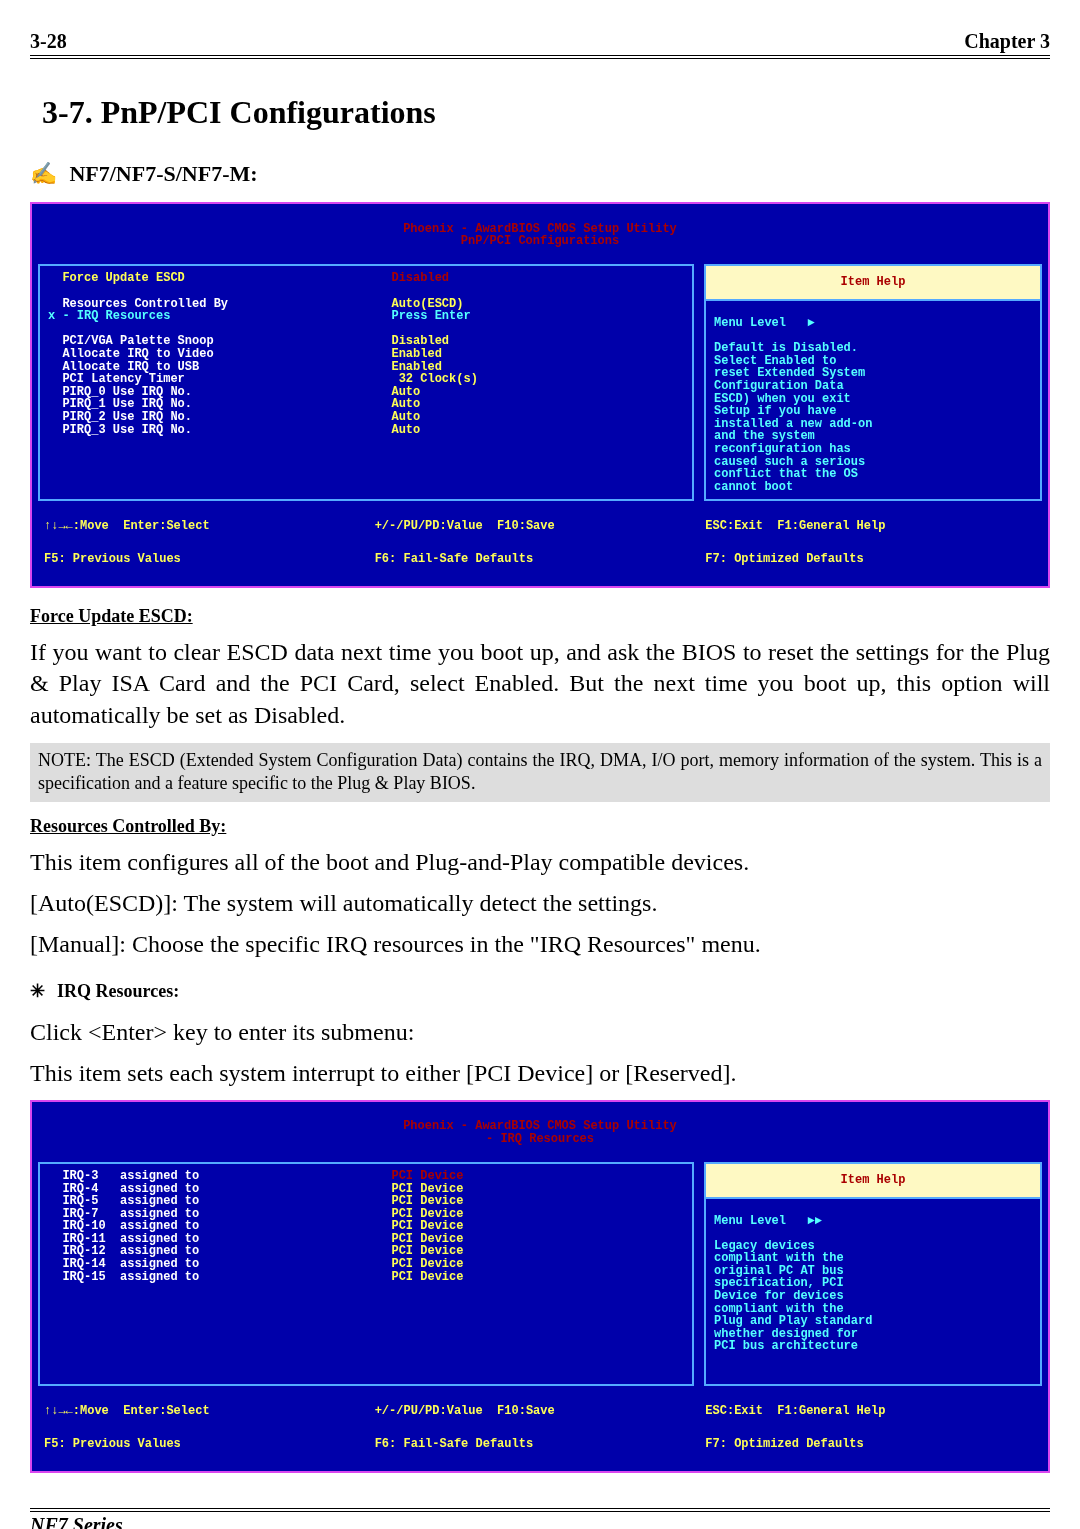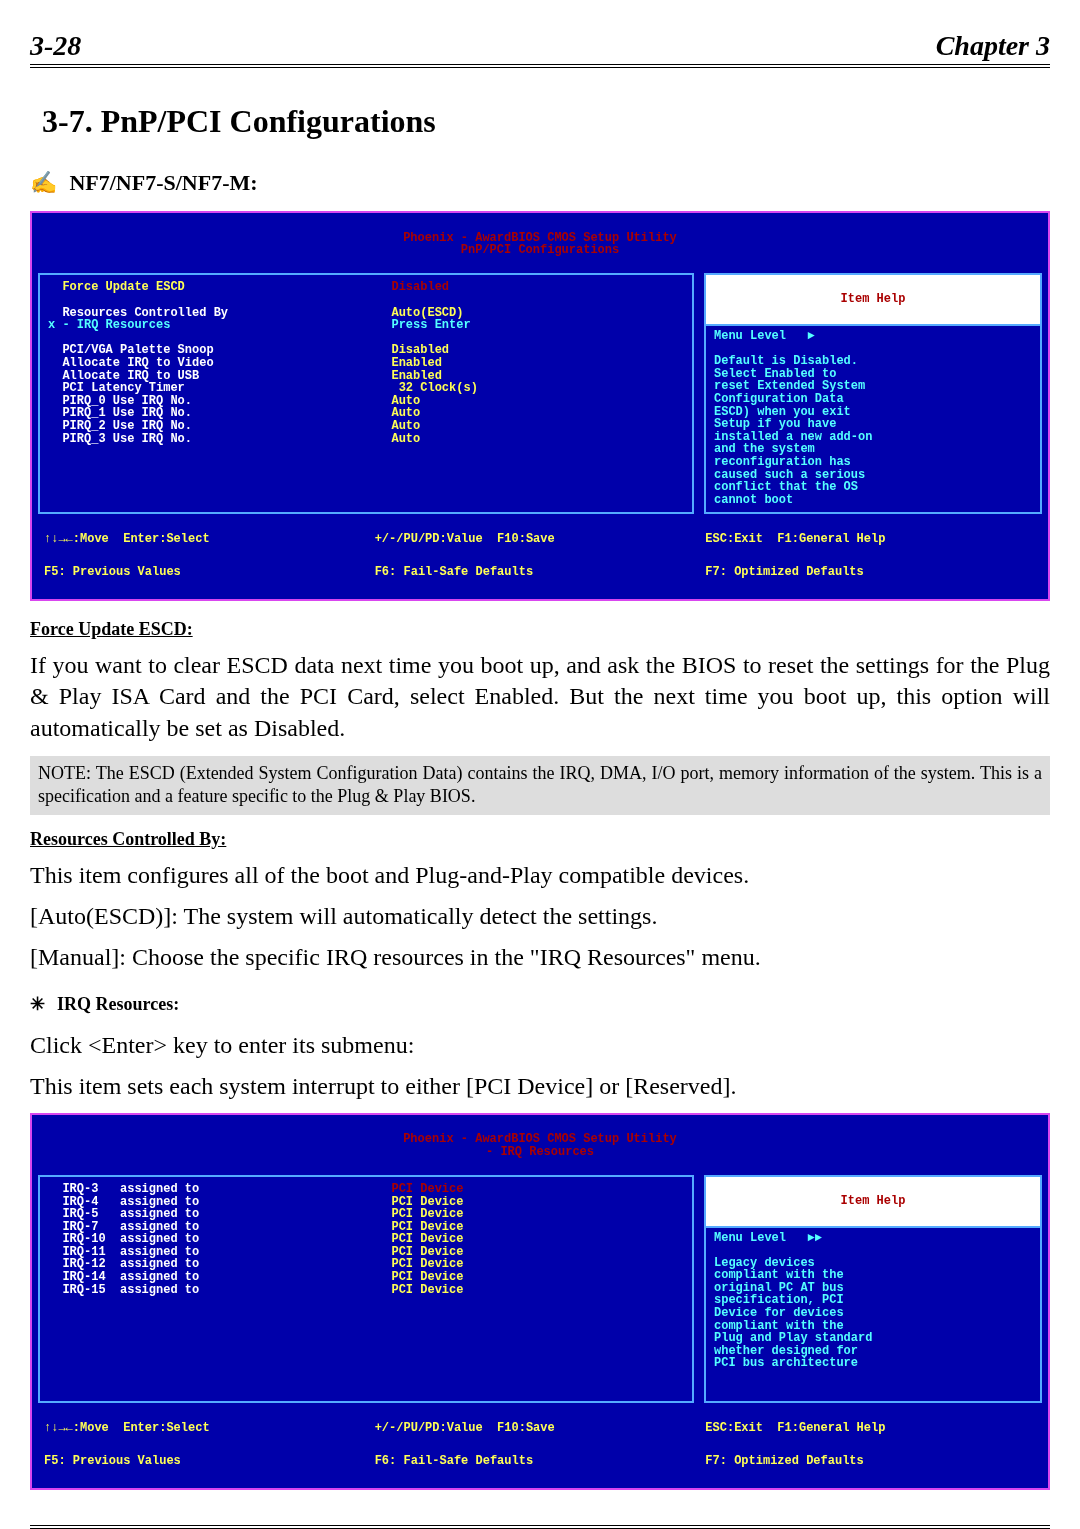--- a/index.html
+++ b/index.html
@@ -1,34 +1,34 @@
 <!DOCTYPE html>
 <html><head>
 <meta charset="utf-8">
 <style>
 body{margin:0;padding:30px 30px 20px;font-family:"Times New Roman",serif;background:#fff;color:#000;width:1020px}
-.hdr{display:flex;justify-content:space-between;font-style:italic;font-weight:bold;font-size:28px;border-bottom:4px double #000;padding-bottom:2px;margin-bottom:35px}
+.hdr{display:flex;justify-content:space-between;font-weight:bold;font-size:20px;border-bottom:4px double #000;padding-bottom:2px;margin-bottom:35px}
 .ftr{font-style:italic;font-weight:bold;font-size:20px;border-top:4px double #000;padding-top:2px;margin-top:35px}
 h1{font-size:32px;margin:20px 12px 30px}
 .sub{font-size:22px;font-weight:bold;margin:20px 0 15px;display:flex;align-items:center;gap:12px}
 .bullet1{font-size:22px}
 .bullet2{font-size:18px}
 .bios{background:#0000aa;color:#fff;font-family:"Courier New",monospace;font-size:12px;font-weight:bold;line-height:1.05;padding:6px;border:2px solid #d946ef;margin:10px 0 18px;white-space:pre}
 .bios .banner{color:#aa0000;text-align:center;display:block}
 .bios .tbl{display:flex;gap:10px;margin-top:4px}
 .bios .col{border:2px solid #5af;padding:6px 8px;box-sizing:border-box}
 .bios .main{flex:2;display:flex}
 .bios .mleft{width:54%}
 .bios .mright{width:46%}
 .bios .help{flex:1}
 .bios .w{color:#fff}
 .bios .y{color:#ffff55}
 .bios .r{color:#aa0000}
 .bios .c{color:#5ff}
-.bios .hcell{background:#ffffff;text-align:center;border-bottom:2px solid #5af;padding:18px 0;margin:-6px -8px 4px}
+.bios .hcell{background:#fef9c3;text-align:center;border-bottom:2px solid #5af;padding:10px 0;margin:-6px -8px 16px}
 .bios .nav{display:flex;margin-top:4px;padding:2px 6px}
 .bios .nav>div{flex:1}
 .para{font-size:24px;margin:10px 0;text-align:justify;line-height:1.3}
 .opt{font-weight:bold;text-decoration:underline;font-size:18px;margin:14px 0 8px}
 .note{background:#ddd;padding:6px 8px;font-size:18px;text-align:justify;margin:12px 0;line-height:1.3}
 b{font-weight:normal}
 </style>
 </head>
 <body>
 

